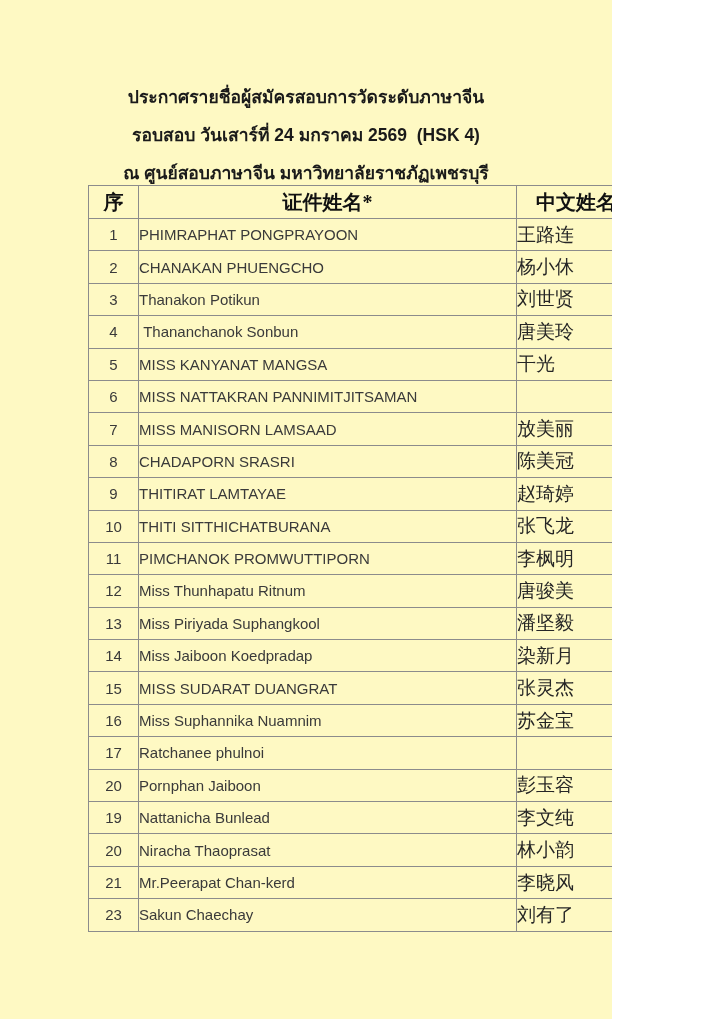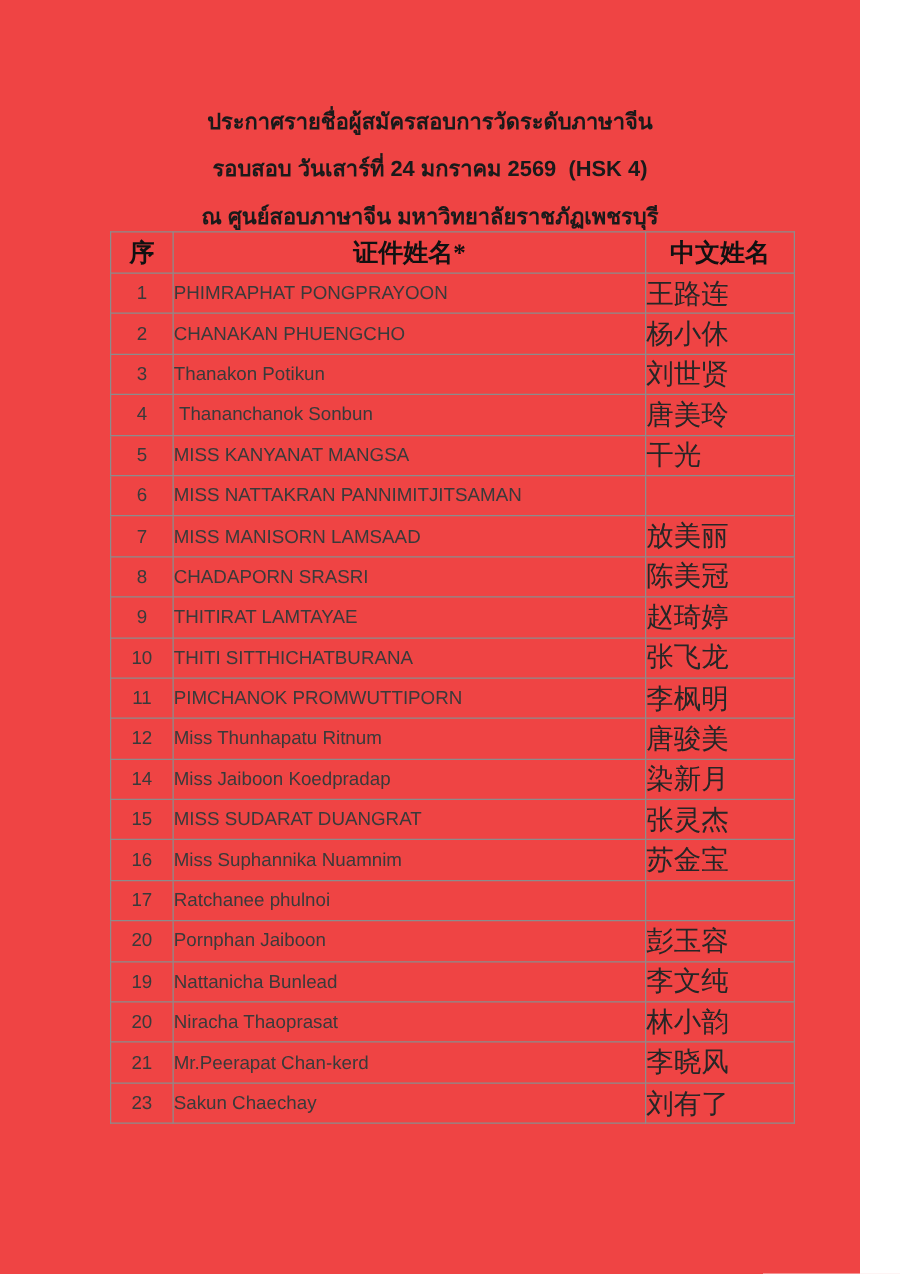--- a/index.html
+++ b/index.html
@@ -2,23 +2,23 @@
 <html><head>
 <meta charset="utf-8">
 <style>
   html, body {
     margin: 0;
     padding: 0;
     background: #ffffff;
   }
   .doc {
     position: relative;
-    width: 688px;
+    width: 612px;
     height: 1019px;
-    background: #ef4444;
+    background: #fef9c3;
     font-family: "Liberation Sans", "DejaVu Sans", sans-serif;
     overflow: hidden;
   }
   .title-block {
     position: absolute;
     top: 78px;
     left: 0;
     right: 0;
     text-align: center;
     color: #1a1a1a;
@@ -66,21 +66,21 @@
   td.c-name {
     font-size: 15px;
     color: #3a3a3a;
     text-align: left;
     vertical-align: middle;
     padding-left: 9px;
     white-space: pre-wrap;
   }
   td.c-cn {
     font-family: "Liberation Serif", "DejaVu Serif", serif;
-    font-size: 22px;
+    font-size: 19px;
     color: #262626;
     text-align: left;
     vertical-align: middle;
     padding-left: 4px;
     white-space: pre;
   }
 </style>
 </head>
 <body>
 
@@ -171,20 +171,25 @@
     <td class="c-name">PIMCHANOK PROMWUTTIPORN</td>
     <td class="c-cn">李枫明</td>
   </tr>
 
   <tr>
     <td class="c-no">12</td>
     <td class="c-name">Miss Thunhapatu Ritnum</td>
     <td class="c-cn">唐骏美</td>
   </tr>
 
+  <tr>
+    <td class="c-no">13</td>
+    <td class="c-name">Miss Piriyada Suphangkool</td>
+    <td class="c-cn">潘坚毅</td>
+  </tr>
 
   <tr>
     <td class="c-no">14</td>
     <td class="c-name">Miss Jaiboon Koedpradap</td>
     <td class="c-cn">染新月</td>
   </tr>
 
   <tr>
     <td class="c-no">15</td>
     <td class="c-name">MISS SUDARAT DUANGRAT</td>

